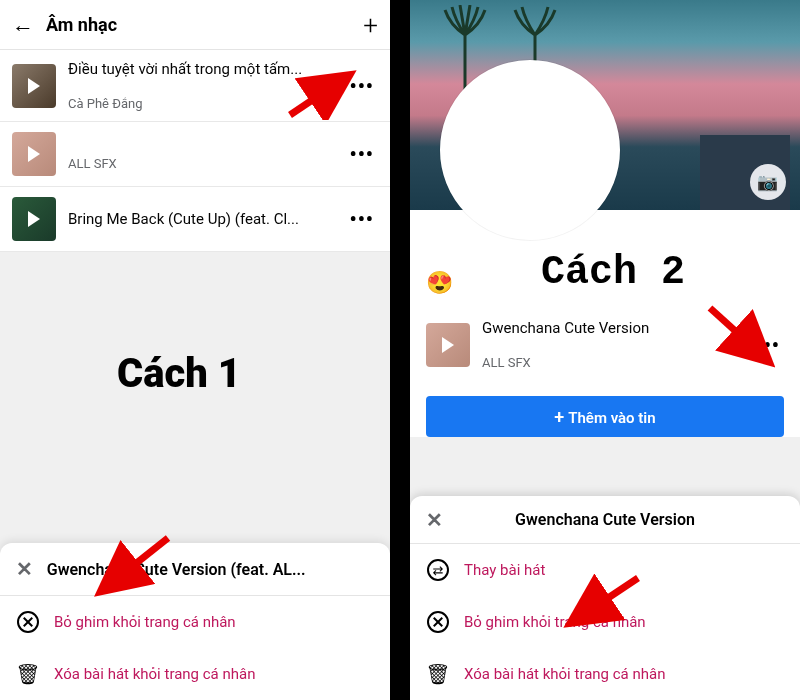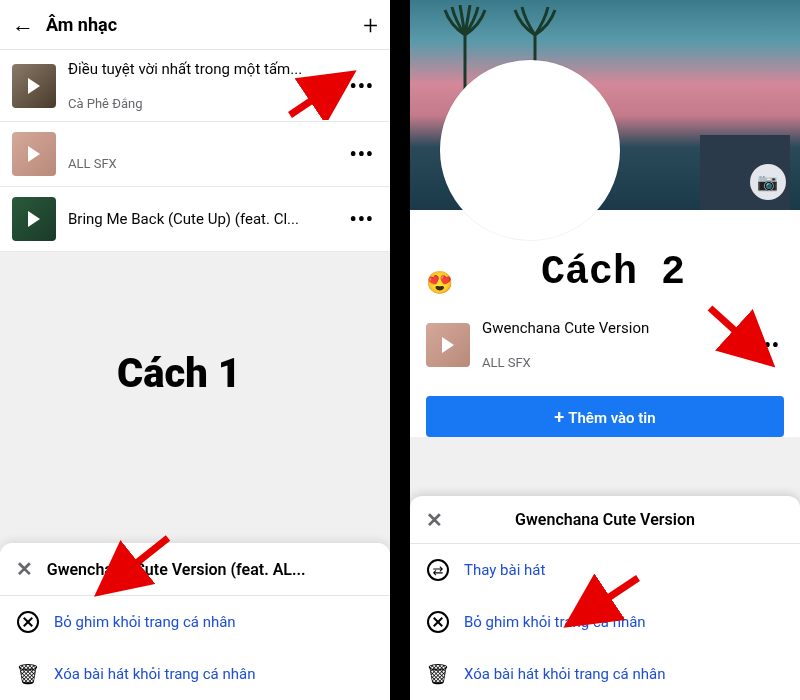--- a/index.html
+++ b/index.html
@@ -34,21 +34,21 @@
 .close-x { font-size: 20px; font-weight: bold; color: #65676b; margin-right: 14px; }
 .sheet-title { font-size: 16px; font-weight: 600; white-space: nowrap; overflow: hidden; text-overflow: ellipsis; }
 .sheet-option { display: flex; align-items: center; padding: 14px 16px; }
 .opt-icon { width: 24px; height: 24px; margin-right: 14px; display: flex; align-items: center; justify-content: center; flex-shrink: 0; }
 .circle-x { width: 22px; height: 22px; border: 2px solid #000; border-radius: 50%; position: relative; }
 .circle-x::before, .circle-x::after { content: ''; position: absolute; top: 50%; left: 50%; width: 12px; height: 2px; background: #000; }
 .circle-x::before { transform: translate(-50%, -50%) rotate(45deg); }
 .circle-x::after { transform: translate(-50%, -50%) rotate(-45deg); }
 .trash-icon { font-size: 20px; }
 .swap-icon { width: 22px; height: 22px; border: 2px solid #000; border-radius: 50%; display: flex; align-items: center; justify-content: center; font-size: 13px; }
-.opt-text { font-size: 15px; color: #1d4ed8; }
+.opt-text { font-size: 15px; color: #be185d; }
 
 
 .cover { height: 210px; background: linear-gradient(180deg, #3a7a8a 0%, #5a9aaa 20%, #d4889a 40%, #c47a8a 55%, #2a4a5a 70%, #1a3a4a 100%); position: relative; }
 .palm { position: absolute; top: 5px; width: 50px; height: 95px; }
 .palm.p1 { left: 30px; }
 .palm.p2 { left: 100px; }
 .palm svg { width: 100%; height: 100%; }
 .building { position: absolute; right: 10px; bottom: 0; width: 90px; height: 75px; background: #2a3a4a; }
 .avatar-circle { position: absolute; left: 30px; top: 60px; width: 180px; height: 180px; background: #fff; border-radius: 50%; border: 5px solid #fff; box-shadow: 0 0 0 1px rgba(0,0,0,0.05); z-index: 10; }
 .camera-btn { position: absolute; right: 14px; bottom: 10px; width: 36px; height: 36px; background: #e4e6eb; border-radius: 50%; display: flex; align-items: center; justify-content: center; font-size: 17px; z-index: 5; }

